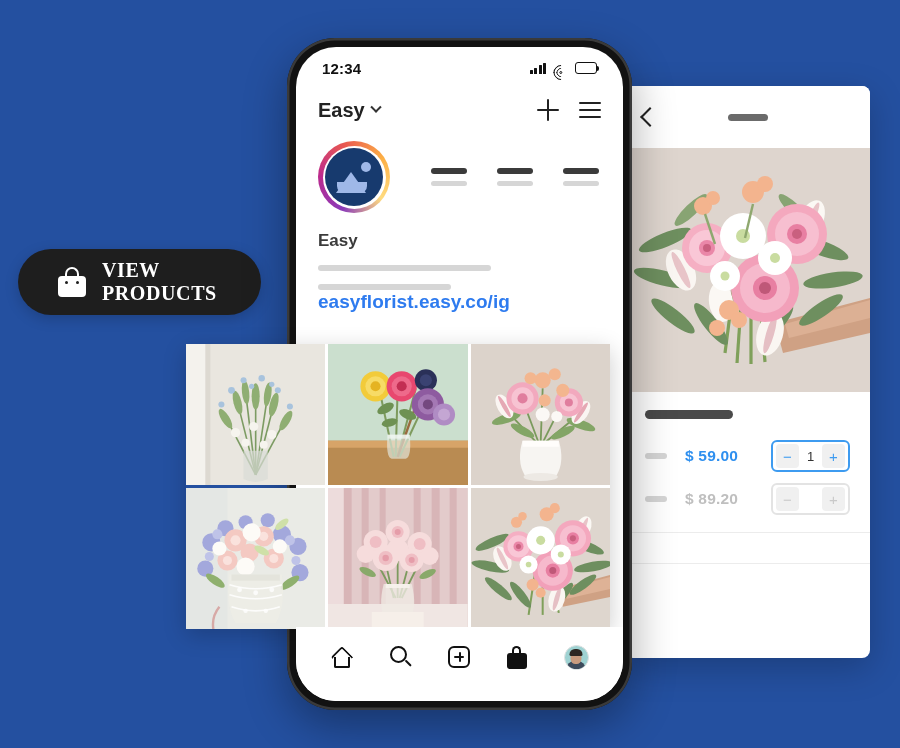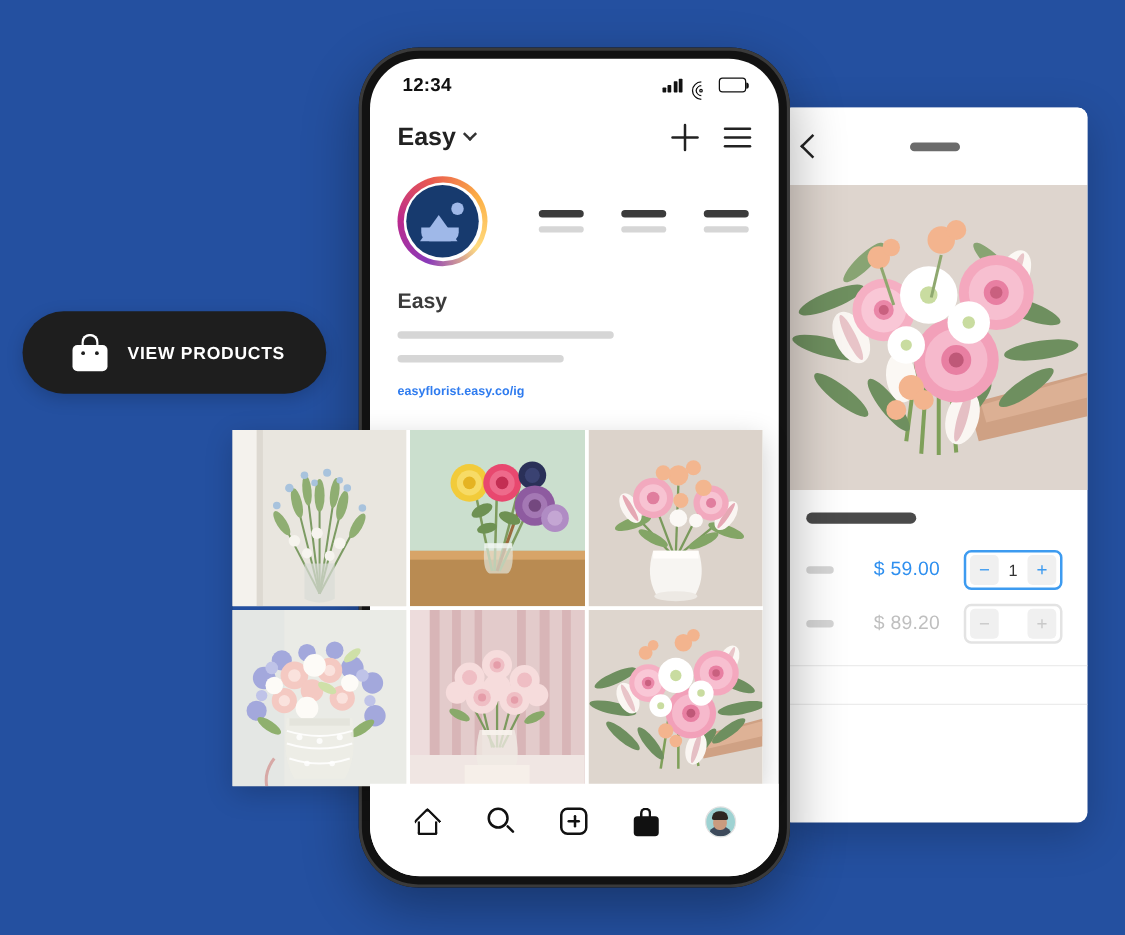--- a/index.html
+++ b/index.html
@@ -40,22 +40,23 @@
     width: 28px; height: 21px;
     background: #fff; border-radius: 4px;
   }
   #view-products .bag .dot {
     position: absolute; top: 14px; width: 3.2px; height: 3.2px;
     background: #1E1E1E; border-radius: 50%;
   }
   #view-products .bag .dot.l { left: 6.5px; }
   #view-products .bag .dot.r { left: 18.2px; }
   #view-products .vp-label {
-    color: #fff; font-size: 14px; font-weight: bold;
+    color: #fff; font-size: 20px; font-weight: bold;
     letter-spacing: .6px;
+    font-family: Liberation Serif, serif;
   }
 
   
   #product-panel {
     position: absolute;
     left: 625px; top: 86px;
     width: 245px; height: 572px;
     background: #FFFFFF;
     border-radius: 8px;
     overflow: hidden;
@@ -79,21 +80,21 @@
   }
   #pp-photo {
     height: 244px; width: 100%;
     position: relative; overflow: hidden;
     background: #DCD3CC;
   }
   #pp-body { padding: 18px 20px 0 20px; }
   #pp-name-bar { width: 88px; height: 9px; background: #4a4a4a; border-radius: 5px; margin-bottom: 20px; }
   .var-row { display: flex; align-items: center; height: 34px; margin-bottom: 9px; }
   .var-swatch { width: 22px; height: 6px; border-radius: 3px; background: #d5d5d5; flex: 0 0 auto; }
-  .var-price { font-size: 15.5px; font-weight: normal; margin-left: 32px; letter-spacing: .2px; }
+  .var-price { font-size: 15.5px; font-weight: bold; margin-left: 18px; letter-spacing: .2px; }
   .var-price.active { color: #2E8FEF; }
   .var-price.muted  { color: #BFBFBF; }
   .stepper {
     margin-left: auto;
     display: flex; align-items: center;
     width: 79px; height: 32px;
     border-radius: 6px; padding: 3px;
     border: 2px solid #E3E3E3; background: #fff;
   }
   .stepper.active { border-color: #3D9BF0; }
@@ -216,21 +217,21 @@
   #stats { margin-left: auto; display: flex; gap: 30px; padding-right: 2px; }
   .stat { display: flex; flex-direction: column; align-items: center; gap: 7px; }
   .stat .sb-dark { width: 36px; height: 5.5px; background: #3b3b3b; border-radius: 3px; }
   .stat .sb-light { width: 36px; height: 5.5px; background: #d6d6d6; border-radius: 3px; }
 
   #bio-name { margin-top: 18px; font-size: 17px; font-weight: bold; color: #3b3b3b; }
   .bio-bar { height: 6px; background: #d6d6d6; border-radius: 3px; }
   #bio-bar-1 { width: 173px; margin-top: 14px; }
   #bio-bar-2 { width: 133px; margin-top: 13px; }
   #bio-link {
-    margin-top: 18px; font-size: 10px; font-weight: bold;
+    margin-top: 1px; font-size: 19px; font-weight: bold;
     color: #2E7BEF; letter-spacing: .05px;
   }
 
   
   #photo-grid {
     position: absolute;
     left: 186px; top: 344px;
     width: 424px; height: 285px;
     display: grid;
     grid-template-columns: repeat(3, 1fr);

